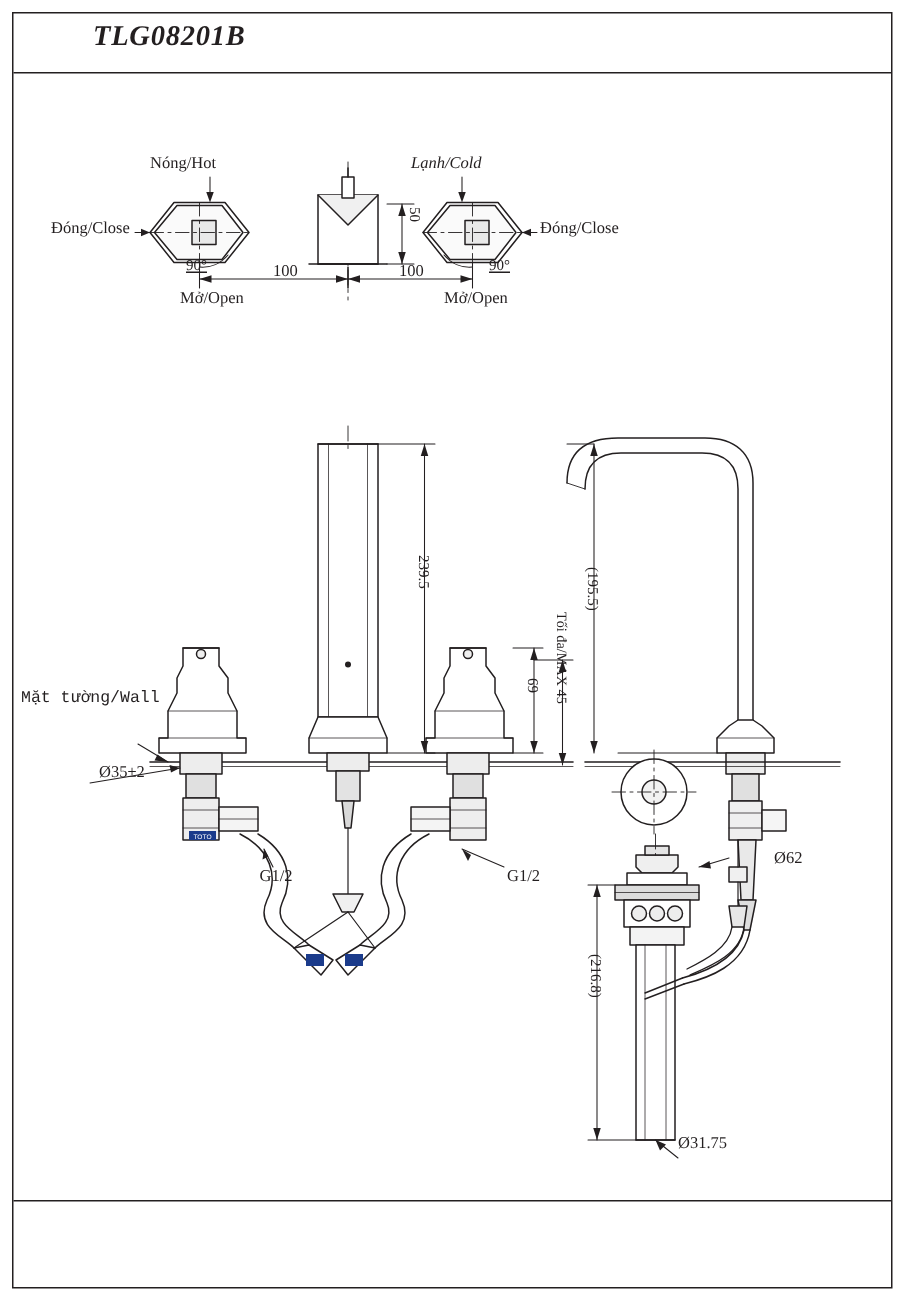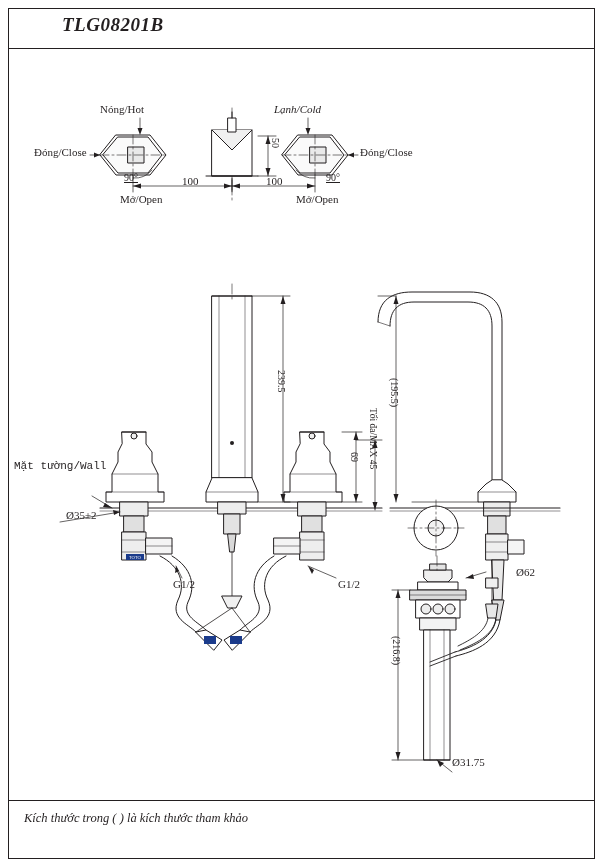--- a/index.html
+++ b/index.html
@@ -64,21 +64,20 @@
   .vtext { writing-mode: vertical-rl; text-orientation: mixed; }
 </style>
 </head>
 <body>
 
 <div id="frame"></div>
 <div id="title">TLG08201B</div>
 <div id="title-rule"></div>
 <div id="footer-rule"></div>
 <div id="footer">
-  <div>Kích thước trong ( ) là kích thước tham khảo</div>
 </div>
 
 <svg id="drawing" viewBox="0 0 603 867">
   <g fill="none" stroke="#231f20" stroke-width="1" stroke-linejoin="round" stroke-linecap="round">
 
     <g stroke-width="0.6" stroke-dasharray="10 3 2 3">
       <line x1="232" y1="108" x2="232" y2="200"></line>
     </g>
 
     <g>

